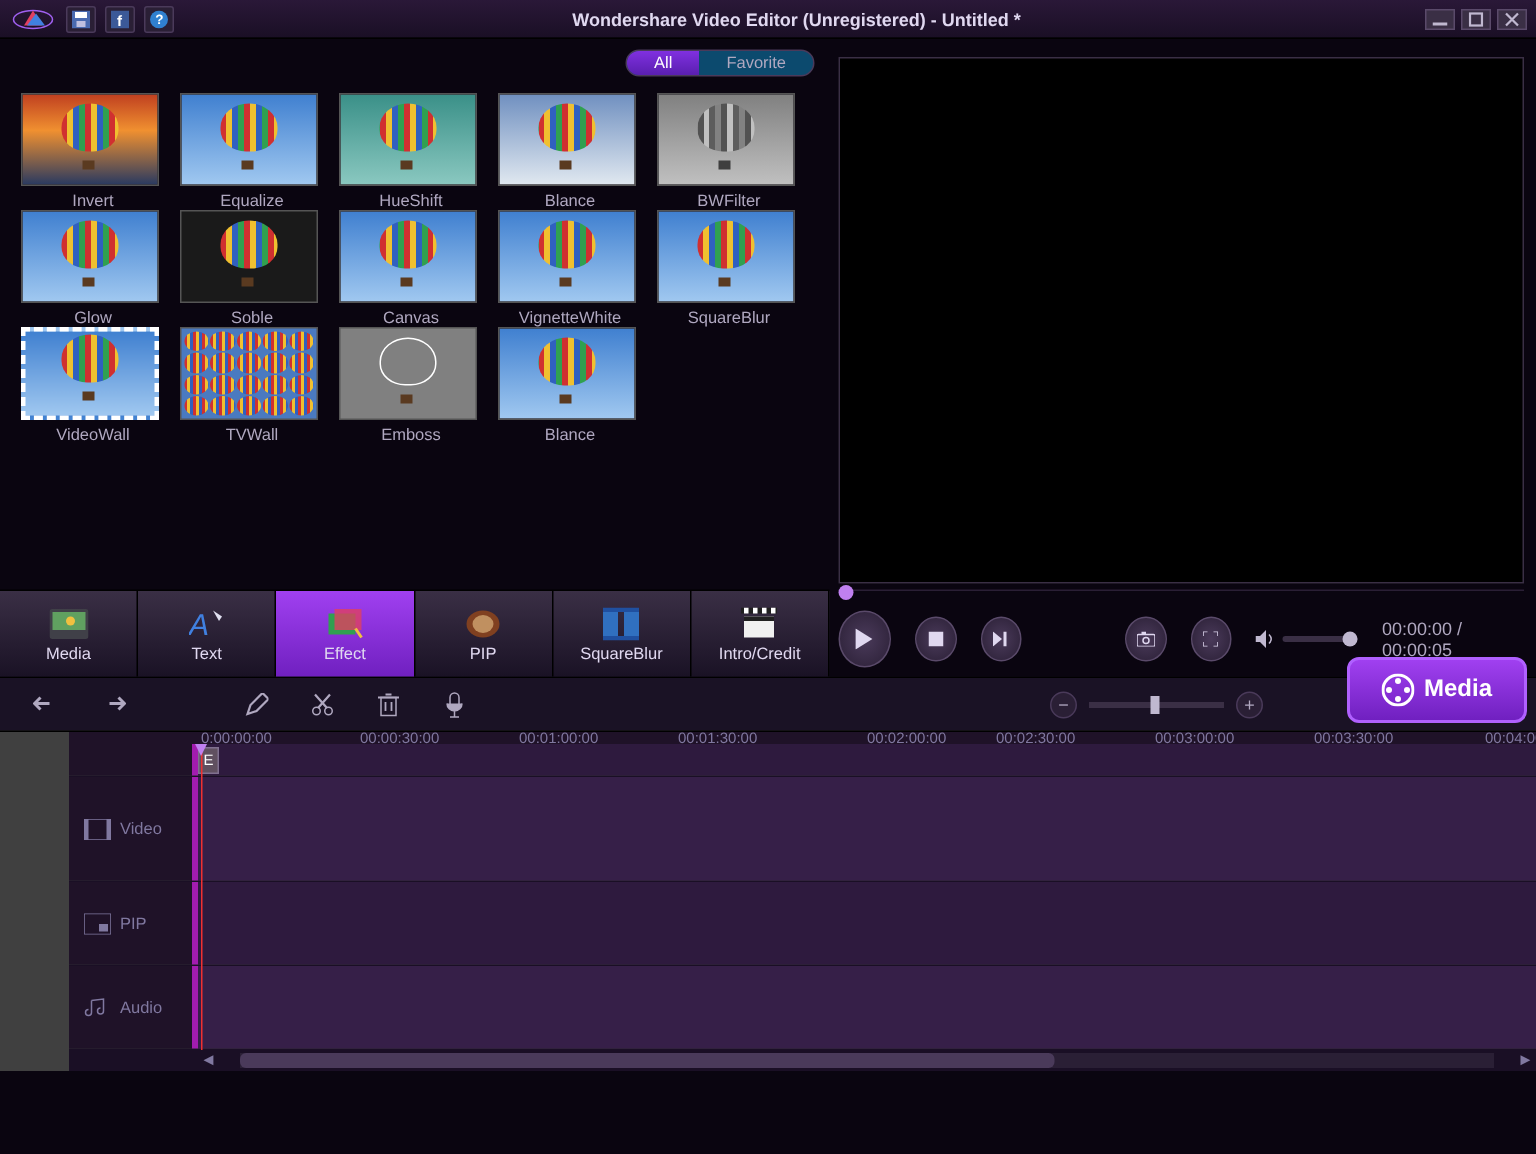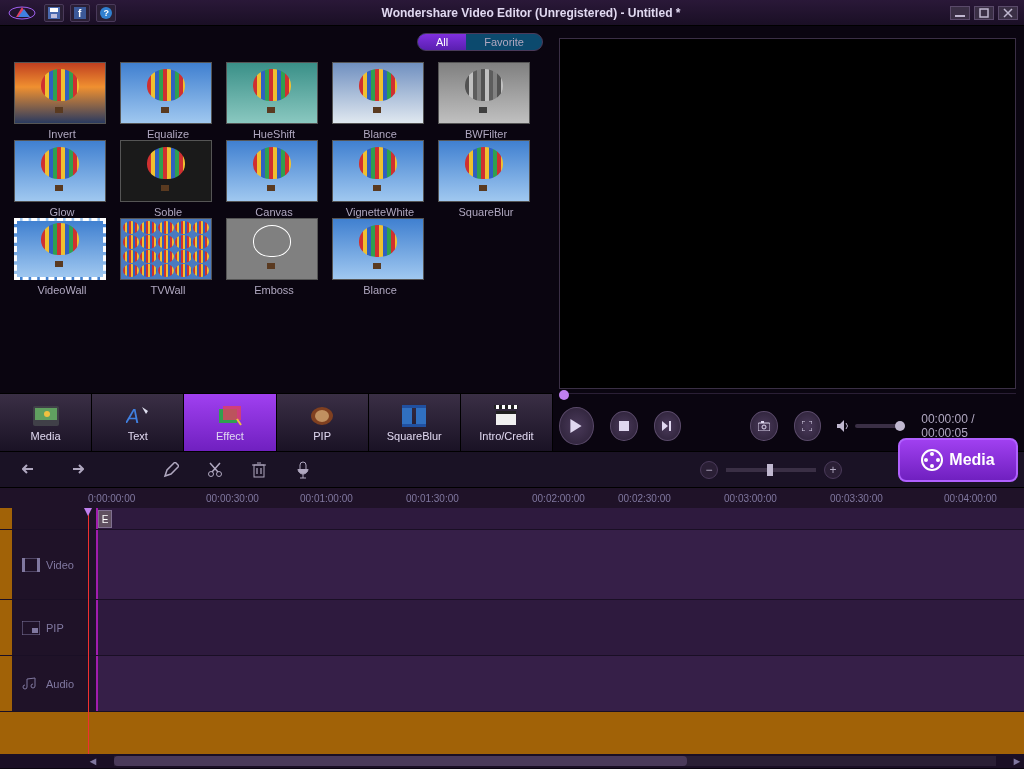--- a/index.html
+++ b/index.html
@@ -68,28 +68,28 @@
 
 .toolbar { height: 36px; background:#1a1225; display:flex; align-items:center; padding: 0 20px; gap:22px; border-top:1px solid #000; }
 .tool { width:22px; height:22px; display:flex; align-items:center; justify-content:center; cursor:pointer; }
 .tool svg { fill:#b0a8c0; stroke:#b0a8c0; }
 .tool-spacer { flex:1; }
 .zoom { display:flex; align-items:center; gap:8px; }
 .zoom-btn { width:18px; height:18px; border-radius:50%; background:#2a1f35; border:1px solid #4a3a5a; display:flex; align-items:center; justify-content:center; cursor:pointer; color:#b0a8c0; font-size:12px; }
 .zoom-track { width:90px; height:4px; background:#3a2f45; position:relative; }
 .zoom-thumb { position:absolute; left:45%; top:-4px; width:6px; height:12px; background:#c0b8d0; }
 
-.timeline { height: 281px; background:#a16207; display:flex; flex-direction:column; border-top:1px solid #000; }
+.timeline { height: 227px; background:#404040; display:flex; flex-direction:column; border-top:1px solid #000;padding-left:46px; }
 .ruler { height: 20px; display:flex; align-items:center; padding-left:88px; background:#1f1228; position:relative; }
 .ruler-mark { position:absolute; font-size:10px; color:#8078a0; }
 .playhead { position:absolute; left:88px; top:0; bottom:0; width:1px; background:#f03030; z-index:5; }
 .playhead::before { content:''; position:absolute; top:0; left:-4px; width:0; height:0; border-left:4px solid transparent; border-right:4px solid transparent; border-top:8px solid #c080f0; }
 .track-area { flex:1; position:relative; }
 .track { height:70px; display:flex; border-bottom:1px solid #1a0f25; }
-.track-head { width:86px; display:flex; align-items:center; gap:6px; padding-left:10px; background:#1f1228; border-right:2px solid #a21caf;margin-left:12px; }
+.track-head { width:86px; display:flex; align-items:center; gap:6px; padding-left:10px; background:#1f1228; border-right:4px solid #a21caf; }
 .track-head svg { width:18px; height:14px; fill:#8078a0; }
 .track-head span { color:#8078a0; }
 .track-body { flex:1; background:#361f48; position:relative; }
 .track-body.alt { background:#2e1a3e; }
 .clip { position:absolute; left:0; top:2px; width:14px; height:18px; background:#605060; border:1px solid #807090; color:#fff; font-size:10px; display:flex; align-items:center; justify-content:center; }
 .hscroll { height:14px; display:flex; align-items:center; padding-left:86px; background:#1a0f25; }
 .hscroll-track { flex:1; height:10px; background:#2a1f35; margin:0 14px; position:relative; }
 .hscroll-thumb { position:absolute; left:0; width:65%; height:100%; background:#4a3a5a; border-radius:4px; }
 .hscroll-arrow { width:14px; height:14px; cursor:pointer; color:#8078a0; display:flex; align-items:center; justify-content:center; }
 </style>
@@ -463,21 +463,21 @@
         <div class="zoom-thumb"></div>
       </div>
     <div class="zoom-btn">+</div>
   </div>
   <div style="width:140px"></div>
 </div>
 
 <div class="timeline">
   <div class="ruler" id="ruler">
       <div class="ruler-mark" style="left: 88px;">0:00:00:00</div>
-      <div class="ruler-mark" style="left: 206px;">00:00:30:00</div>
+      <div class="ruler-mark" style="left: 194px;">00:00:30:00</div>
       <div class="ruler-mark" style="left: 300px;">00:01:00:00</div>
       <div class="ruler-mark" style="left: 406px;">00:01:30:00</div>
       <div class="ruler-mark" style="left: 532px;">00:02:00:00</div>
       <div class="ruler-mark" style="left: 618px;">00:02:30:00</div>
       <div class="ruler-mark" style="left: 724px;">00:03:00:00</div>
       <div class="ruler-mark" style="left: 830px;">00:03:30:00</div>
       <div class="ruler-mark" style="left: 944px;">00:04:00:00</div>
     </div>
   <div class="track-area">
     <div class="playhead"></div>

